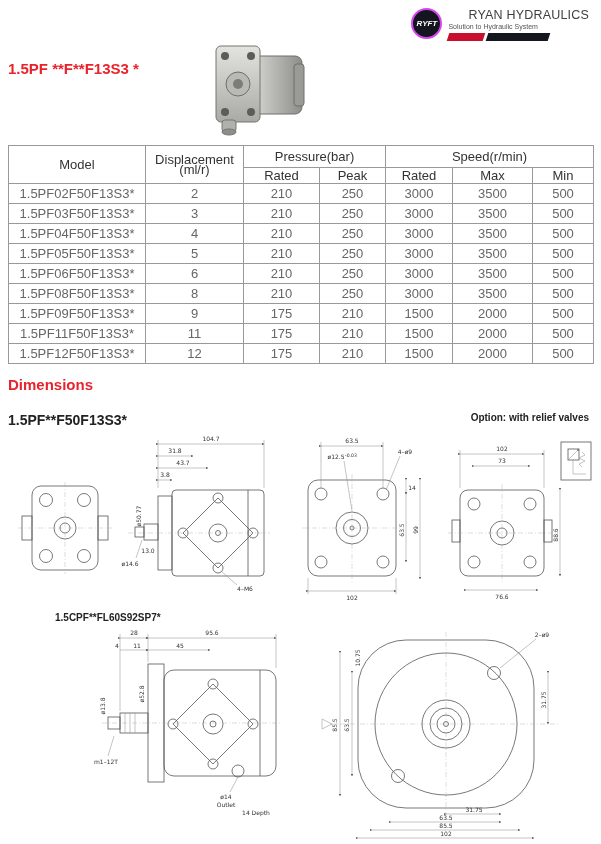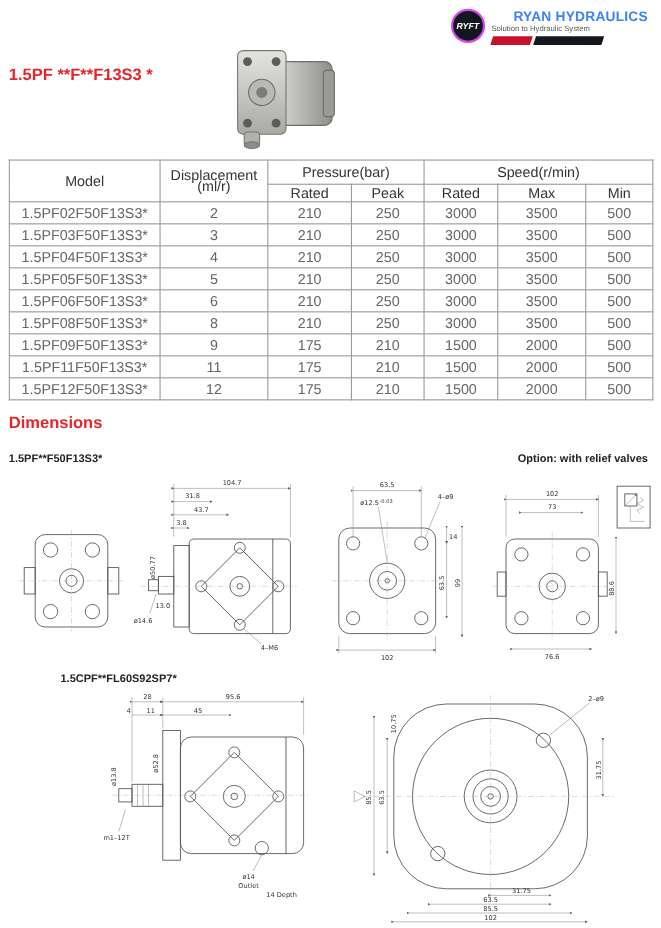--- a/index.html
+++ b/index.html
@@ -5,41 +5,41 @@
   * { margin:0; padding:0; box-sizing:border-box; }
   html,body { background:#ffffff; }
   body { font-family:"Liberation Sans", sans-serif; }
   .page { position:relative; width:601px; height:844px; background:#ffffff; overflow:hidden; }
 
   
   .logo-block { position:absolute; top:8px; right:12px; display:flex; gap:6px; align-items:flex-start; }
   .logo-badge { width:31px; height:31px; border-radius:50%; background:#14161f; color:#fff;
                 font-size:8px; font-style:italic; font-weight:bold; display:flex; align-items:center;
                 justify-content:center; border:2px solid #d946ef; flex:0 0 auto; }
-  .brand { font-size:12.5px; font-weight:bold; color:#3b82f6; letter-spacing:.2px;padding-left:20px; }
+  .brand { font-size:12.5px; font-weight:normal; color:#404040; letter-spacing:.2px;padding-left:20px; }
   .tagline { font-size:7px; color:#555; margin-top:1px; }
   .logo-bars { margin-top:3px; display:flex; }
   .bar-red { width:36px; height:8px; background:#c8102e; transform:skewX(-18deg); }
   .bar-black { width:62px; height:8px; background:#15171e; transform:skewX(-18deg); margin-left:3px; }
 
   .product-code { position:absolute; top:60px; left:8px; color:#e8232b; font-size:15px; font-weight:bold; }
   .product-photo { position:absolute; top:34px; left:196px; }
 
   
   table.spec { position:absolute; top:145px; left:8px; width:585px; border-collapse:collapse;
                font-size:13px; color:#666; table-layout:fixed; }
   table.spec th, table.spec td { border:1px solid #999; text-align:center; vertical-align:middle; padding:0; }
   table.spec th { font-weight:normal; color:#333; }
   table.spec tr.h1 th { height:22px; }
   table.spec tr.h2 th { height:15px; }
   table.spec td { height:20px; }
   .blk { display:block; line-height:10px; }
 
   .sec-title { position:absolute; top:376px; left:8px; color:#e8232b; font-size:15px; font-weight:bold; }
-  .sub-title-1 { position:absolute; top:412px; left:8px; font-size:10px; font-weight:bold; color:#222; }
+  .sub-title-1 { position:absolute; top:412px; left:8px; font-size:14px; font-weight:bold; color:#222; }
   .option-label { position:absolute; top:412px; right:12px; font-size:10px; font-weight:bold; color:#222; }
   .sub-title-2 { position:absolute; top:612px; left:8px; font-size:10px; font-weight:bold; color:#222;margin-left:47px; }
 
   .draw1 { position:absolute; top:428px; left:8px; }
   .draw2 { position:absolute; top:626px; left:8px; }
 
   svg .ln { stroke:#555; stroke-width:0.8; fill:none; }
   svg .dl { stroke:#888; stroke-width:0.5; fill:none; }
   svg .cl { stroke:#aaa; stroke-width:0.4; fill:none; stroke-dasharray:5 2 1 2; }
   svg text.dim { font-size:6px; fill:#333; font-family:"DejaVu Sans", sans-serif; text-anchor:middle; }

